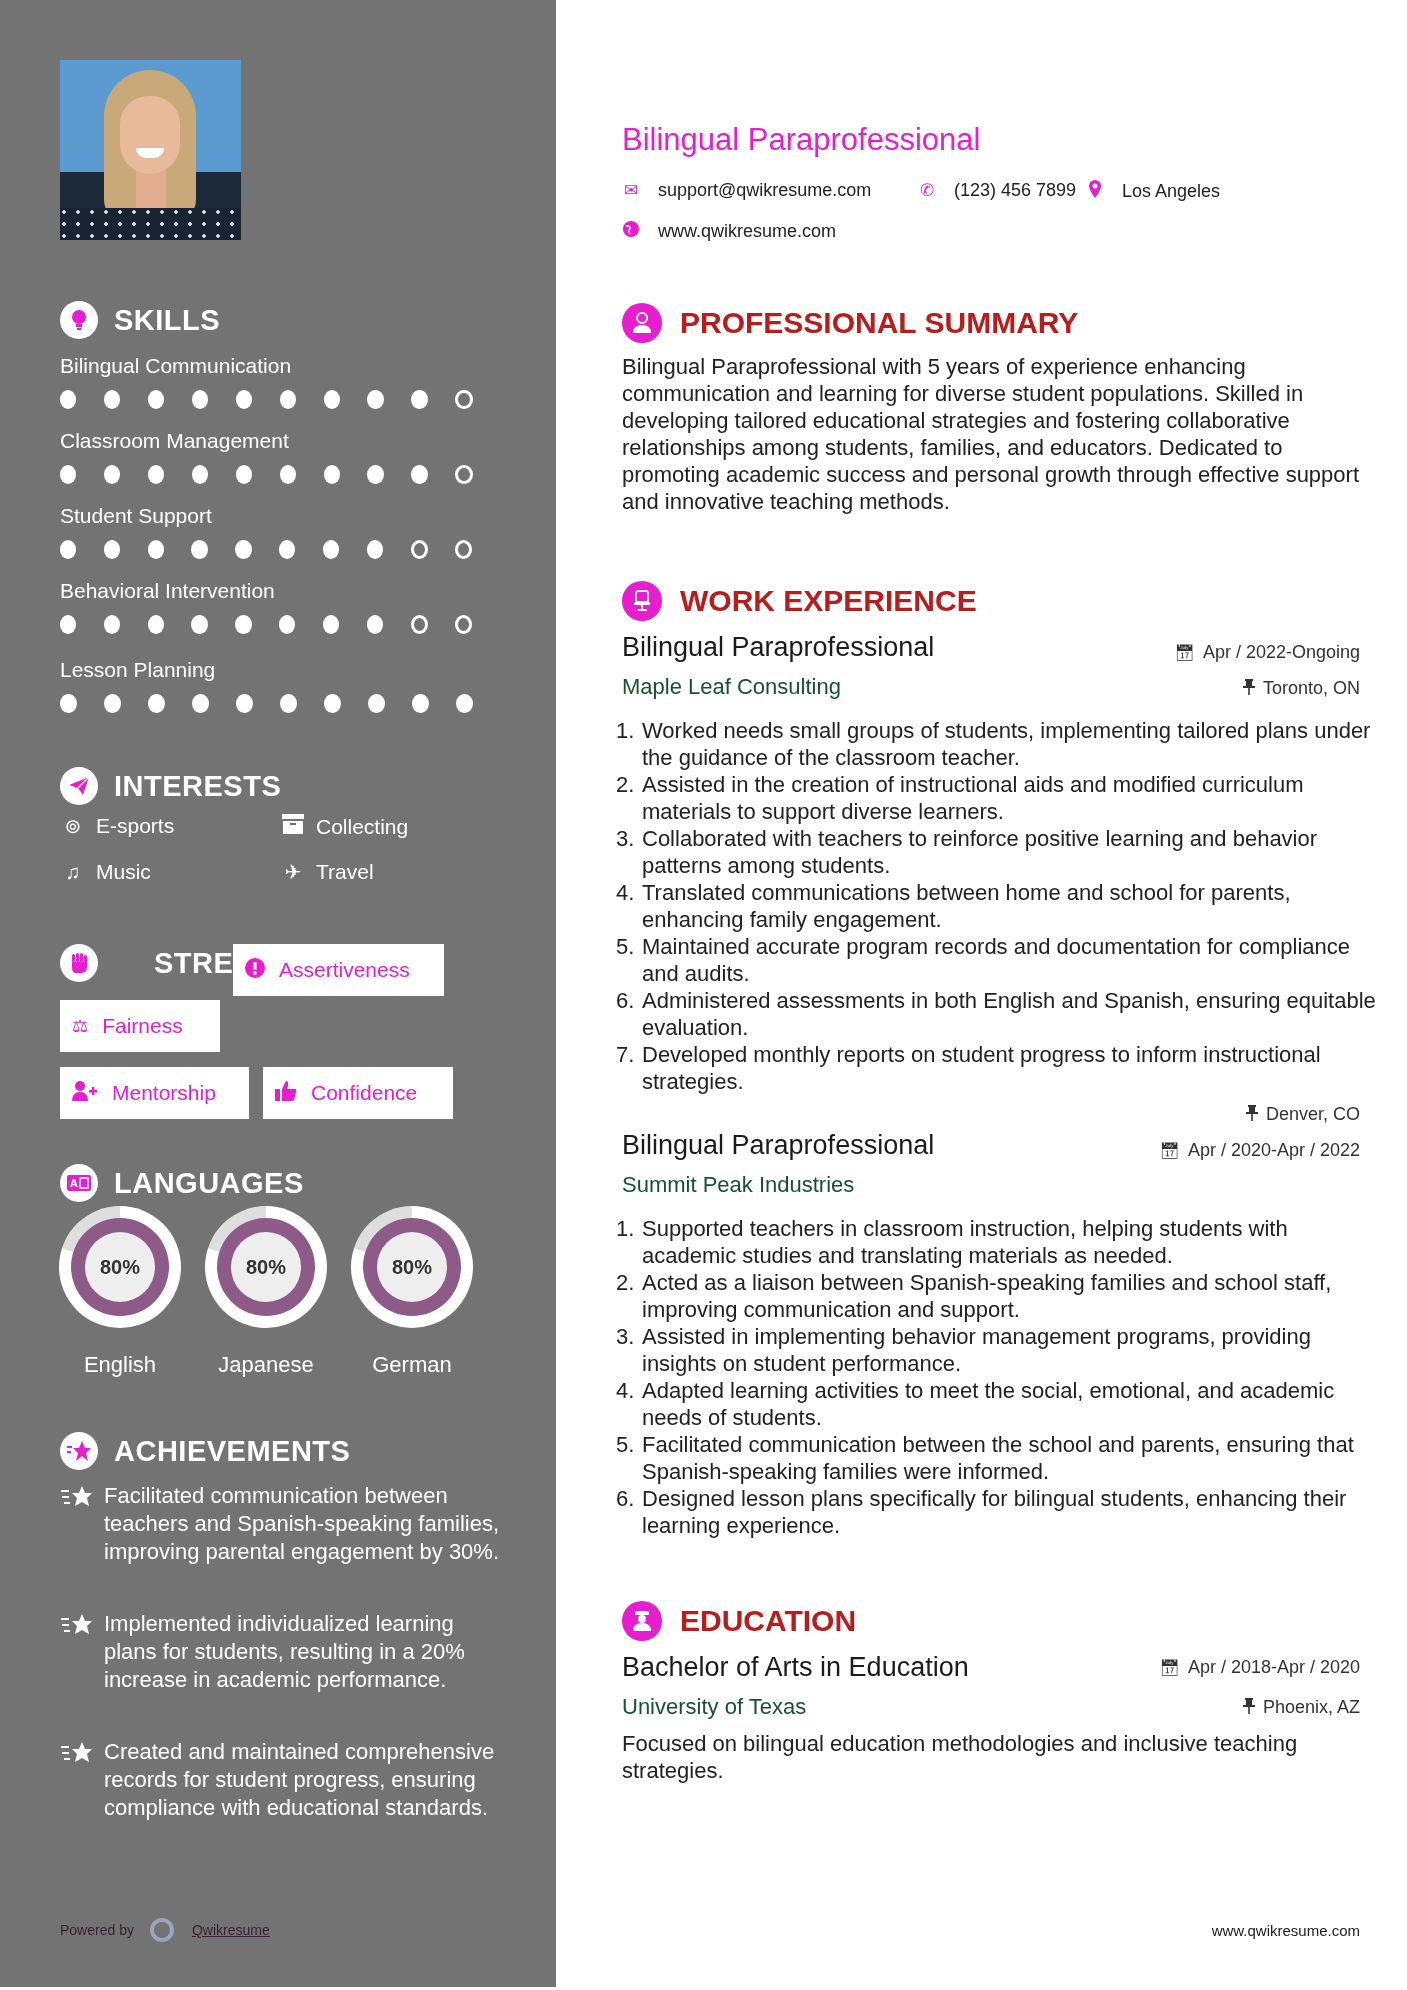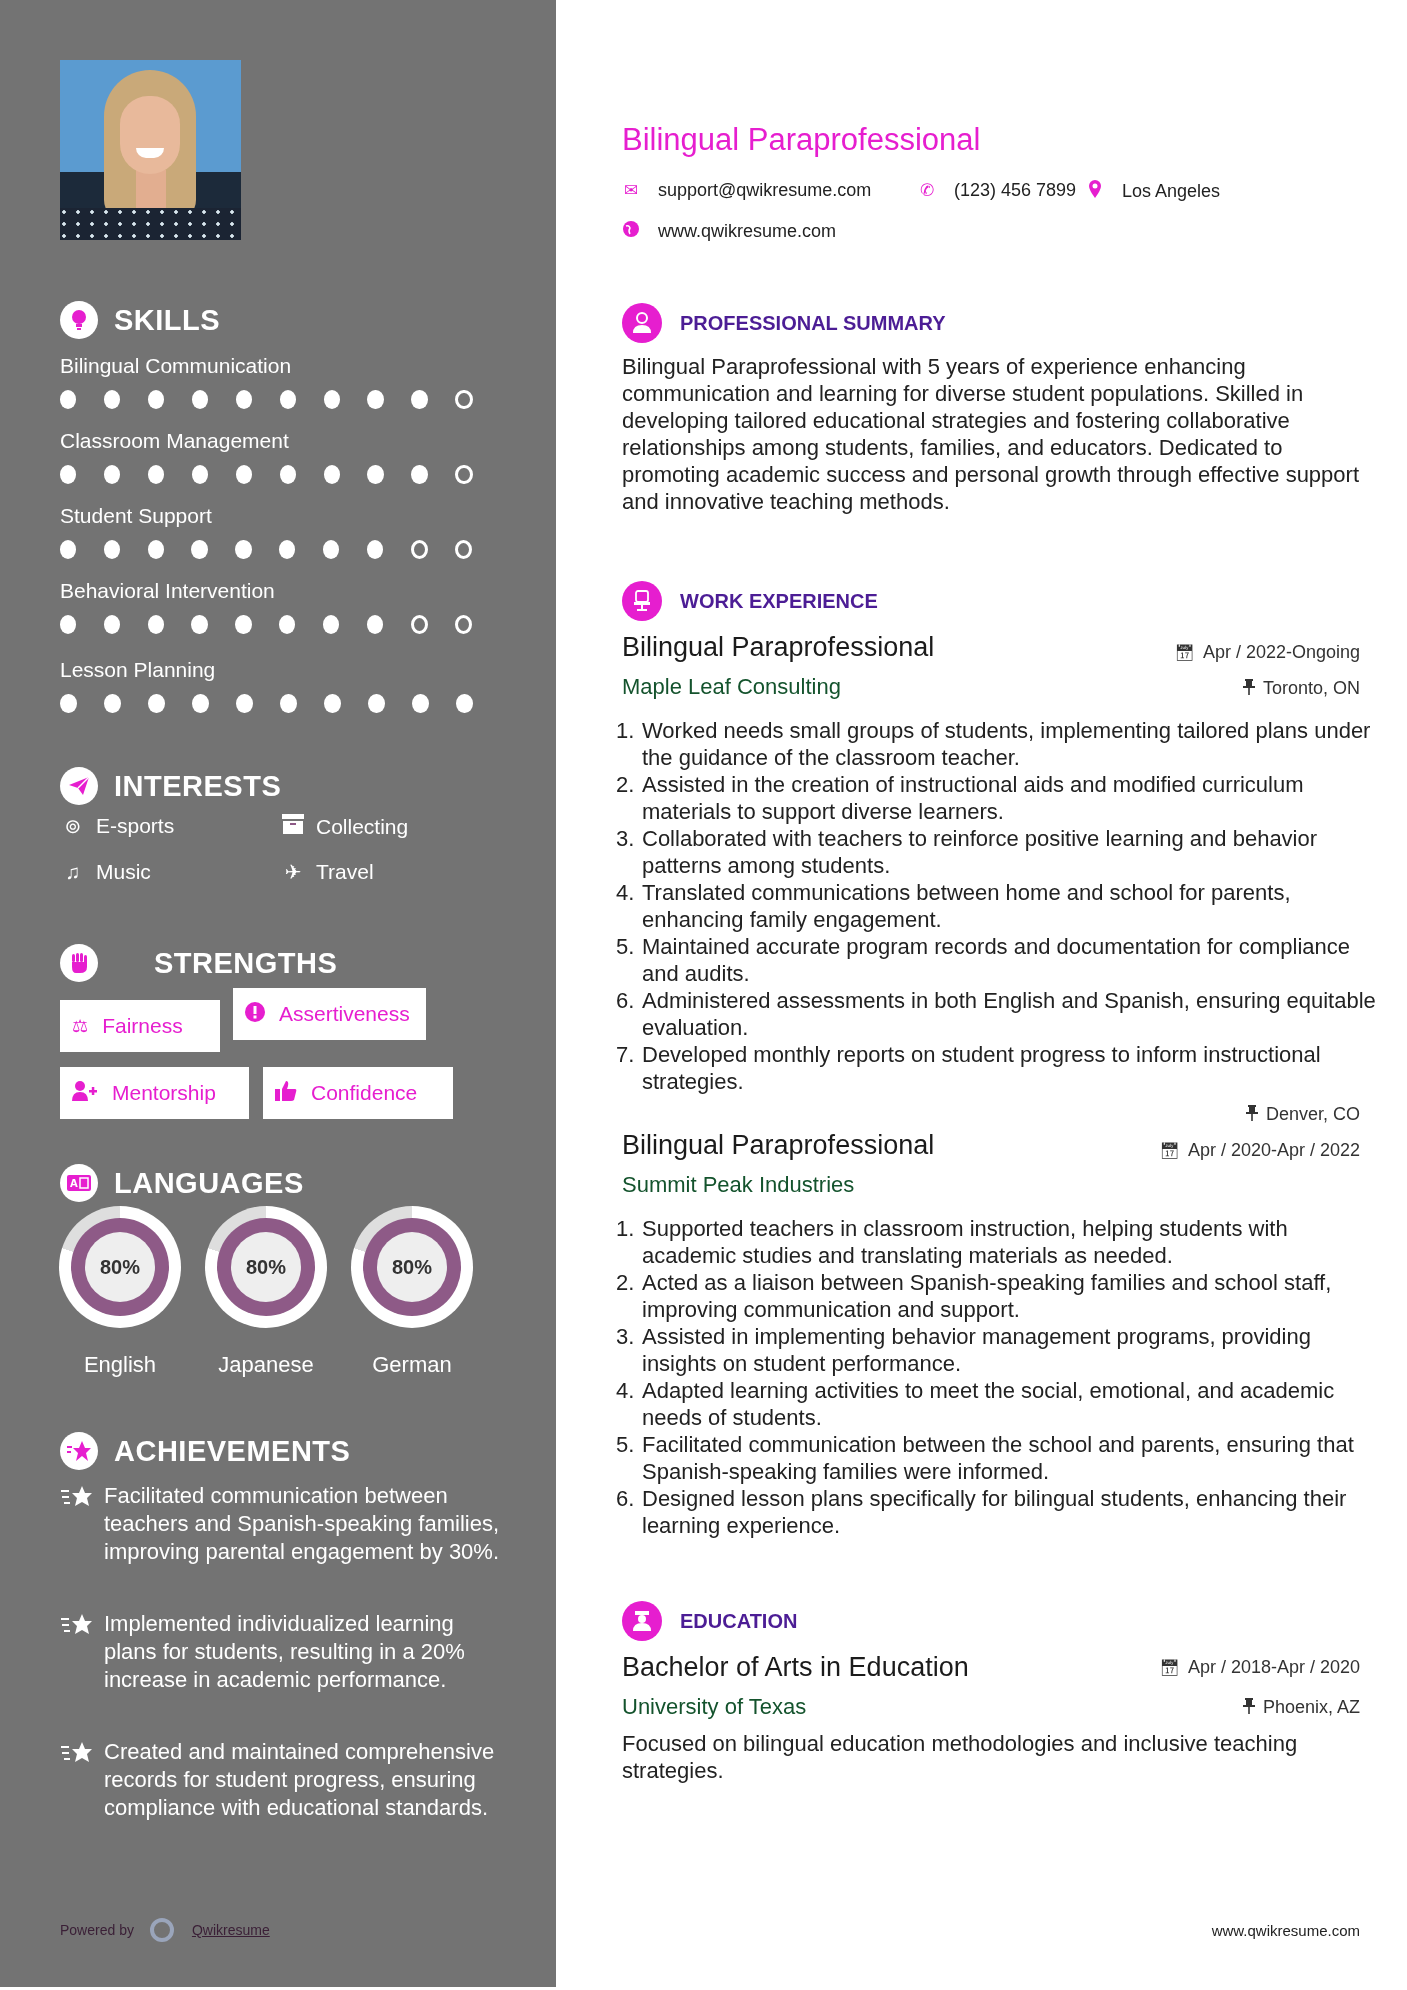--- a/index.html
+++ b/index.html
@@ -47,21 +47,21 @@
   .powered .brand { text-decoration: underline; color: #3a1f36; }
 
   
   .name { position: absolute; left: 66px; top: 58px; font-size: 58px; font-weight: bold; color: #1b1b1b; letter-spacing: 1px; }
   .role { position: absolute; left: 66px; top: 122px; font-size: 31px; color: #E61ECF; }
   .contact { position: absolute; display: flex; align-items: center; font-size: 18px; color: #222; }
   .contact .ico { color: #E61ECF; margin-right: 18px; font-size: 17px; width: 18px; text-align: center; }
 
   .main-section-title { position: absolute; left: 66px; display: flex; align-items: center; }
   .main-icon-circle { width: 40px; height: 40px; border-radius: 50%; background: #E61ECF; display: flex; align-items: center; justify-content: center; color: #fff; font-size: 20px; }
-  .main-title-text { margin-left: 18px; font-size: 20px; font-weight: bold; color: #4c1d95; }
+  .main-title-text { margin-left: 18px; font-size: 30px; font-weight: bold; color: #b91c1c; }
 
   .paragraph { position: absolute; left: 66px; width: 740px; font-size: 22px; line-height: 27px; color: #222; }
 
   .job-title { position: absolute; left: 66px; font-size: 27px; color: #1b1b1b; }
   .job-company { position: absolute; left: 66px; font-size: 22px; color: #14532d; }
   .job-meta { position: absolute; right: 47px; font-size: 18px; color: #333; display: flex; align-items: center; }
   .job-meta .ico { margin-right: 8px; font-size: 16px; color: #333; }
 
   .bullets { position: absolute; left: 60px; width: 760px; list-style: none; }
   .bullets li { display: flex; font-size: 22px; line-height: 27px; color: #222; }
@@ -213,21 +213,21 @@
           <path d="M2 10 H17 V15 Q17 21 10 21 H6 Q2 21 2 15Z" fill="#E61ECF"></path>
         </svg>
     </div>
     <div class="side-title-text">STRENGTHS</div>
   </div>
 
   <div class="strength" style="left:60px; top:1000px; width:160px;">
     <span class="ico">⚖</span>
     <span>Fairness</span>
   </div>
-  <div class="strength" style="left:233px; top:988px; width:193px;">
+  <div class="strength" style="left:233px; top:944px; width:211px;">
     <span class="ico">
       <svg width="20" height="20" viewBox="0 0 20 20">
           <circle cx="10" cy="10" r="10" fill="#E61ECF"></circle>
           <rect x="8.5" y="4" width="3" height="8" fill="#fff"></rect>
           <rect x="8.5" y="13.5" width="3" height="3" fill="#fff"></rect>
         </svg>
     </span>
     <span>Assertiveness</span>
   </div>
   <div class="strength" style="left:60px; top:1067px; width:189px;">

